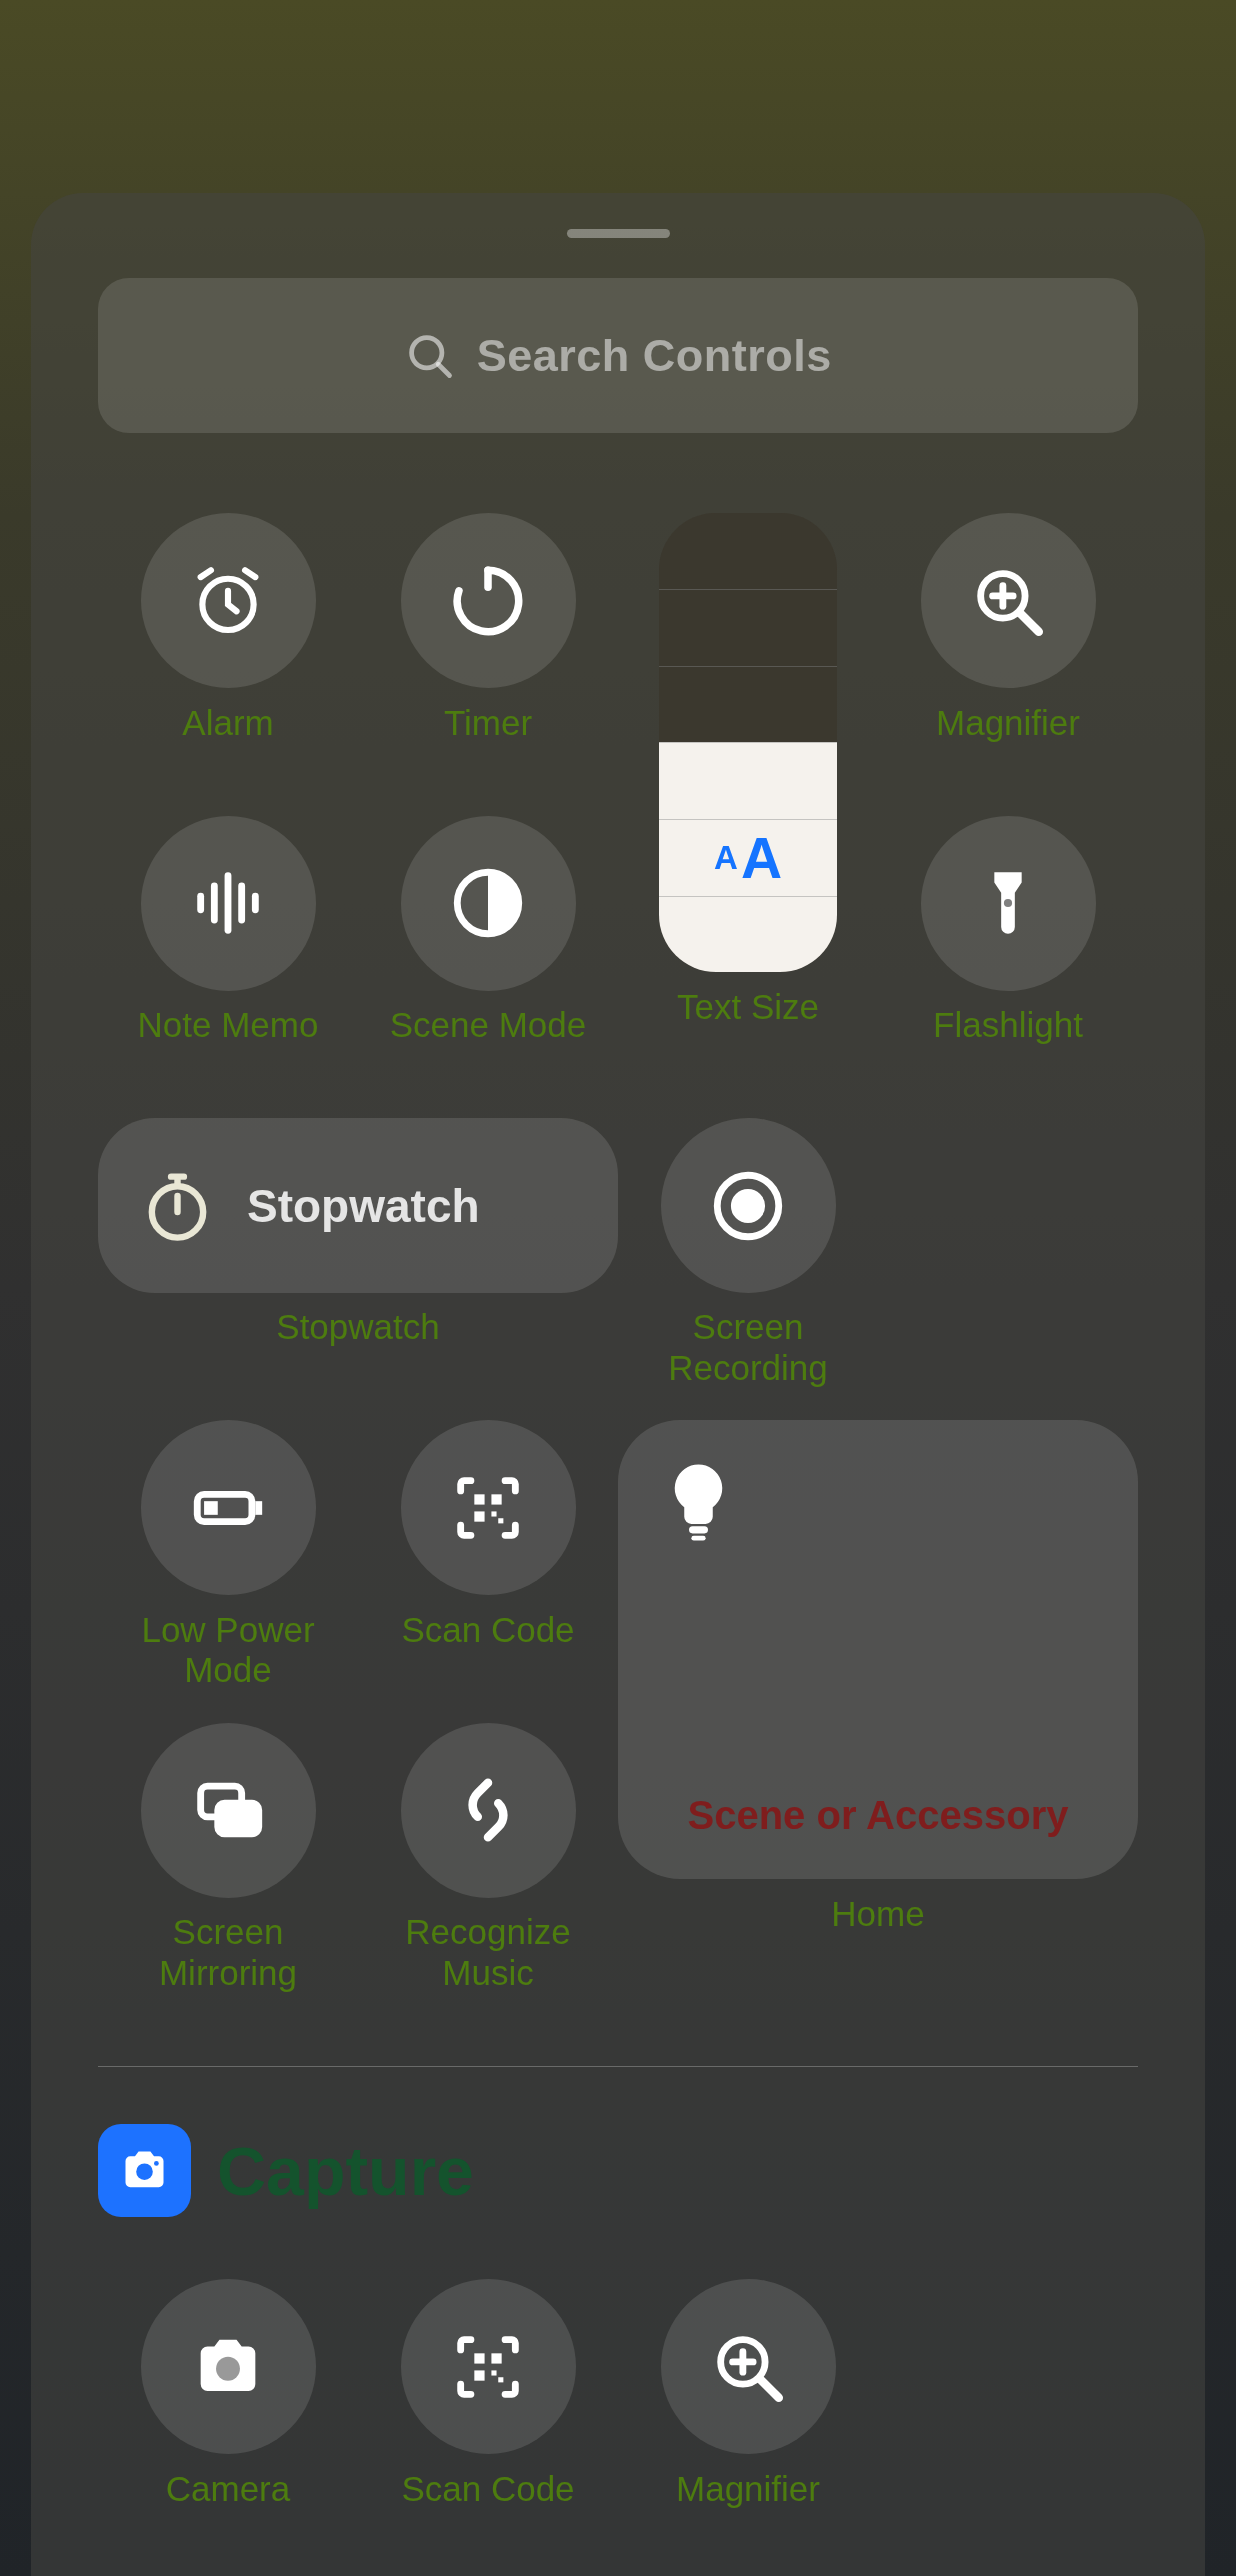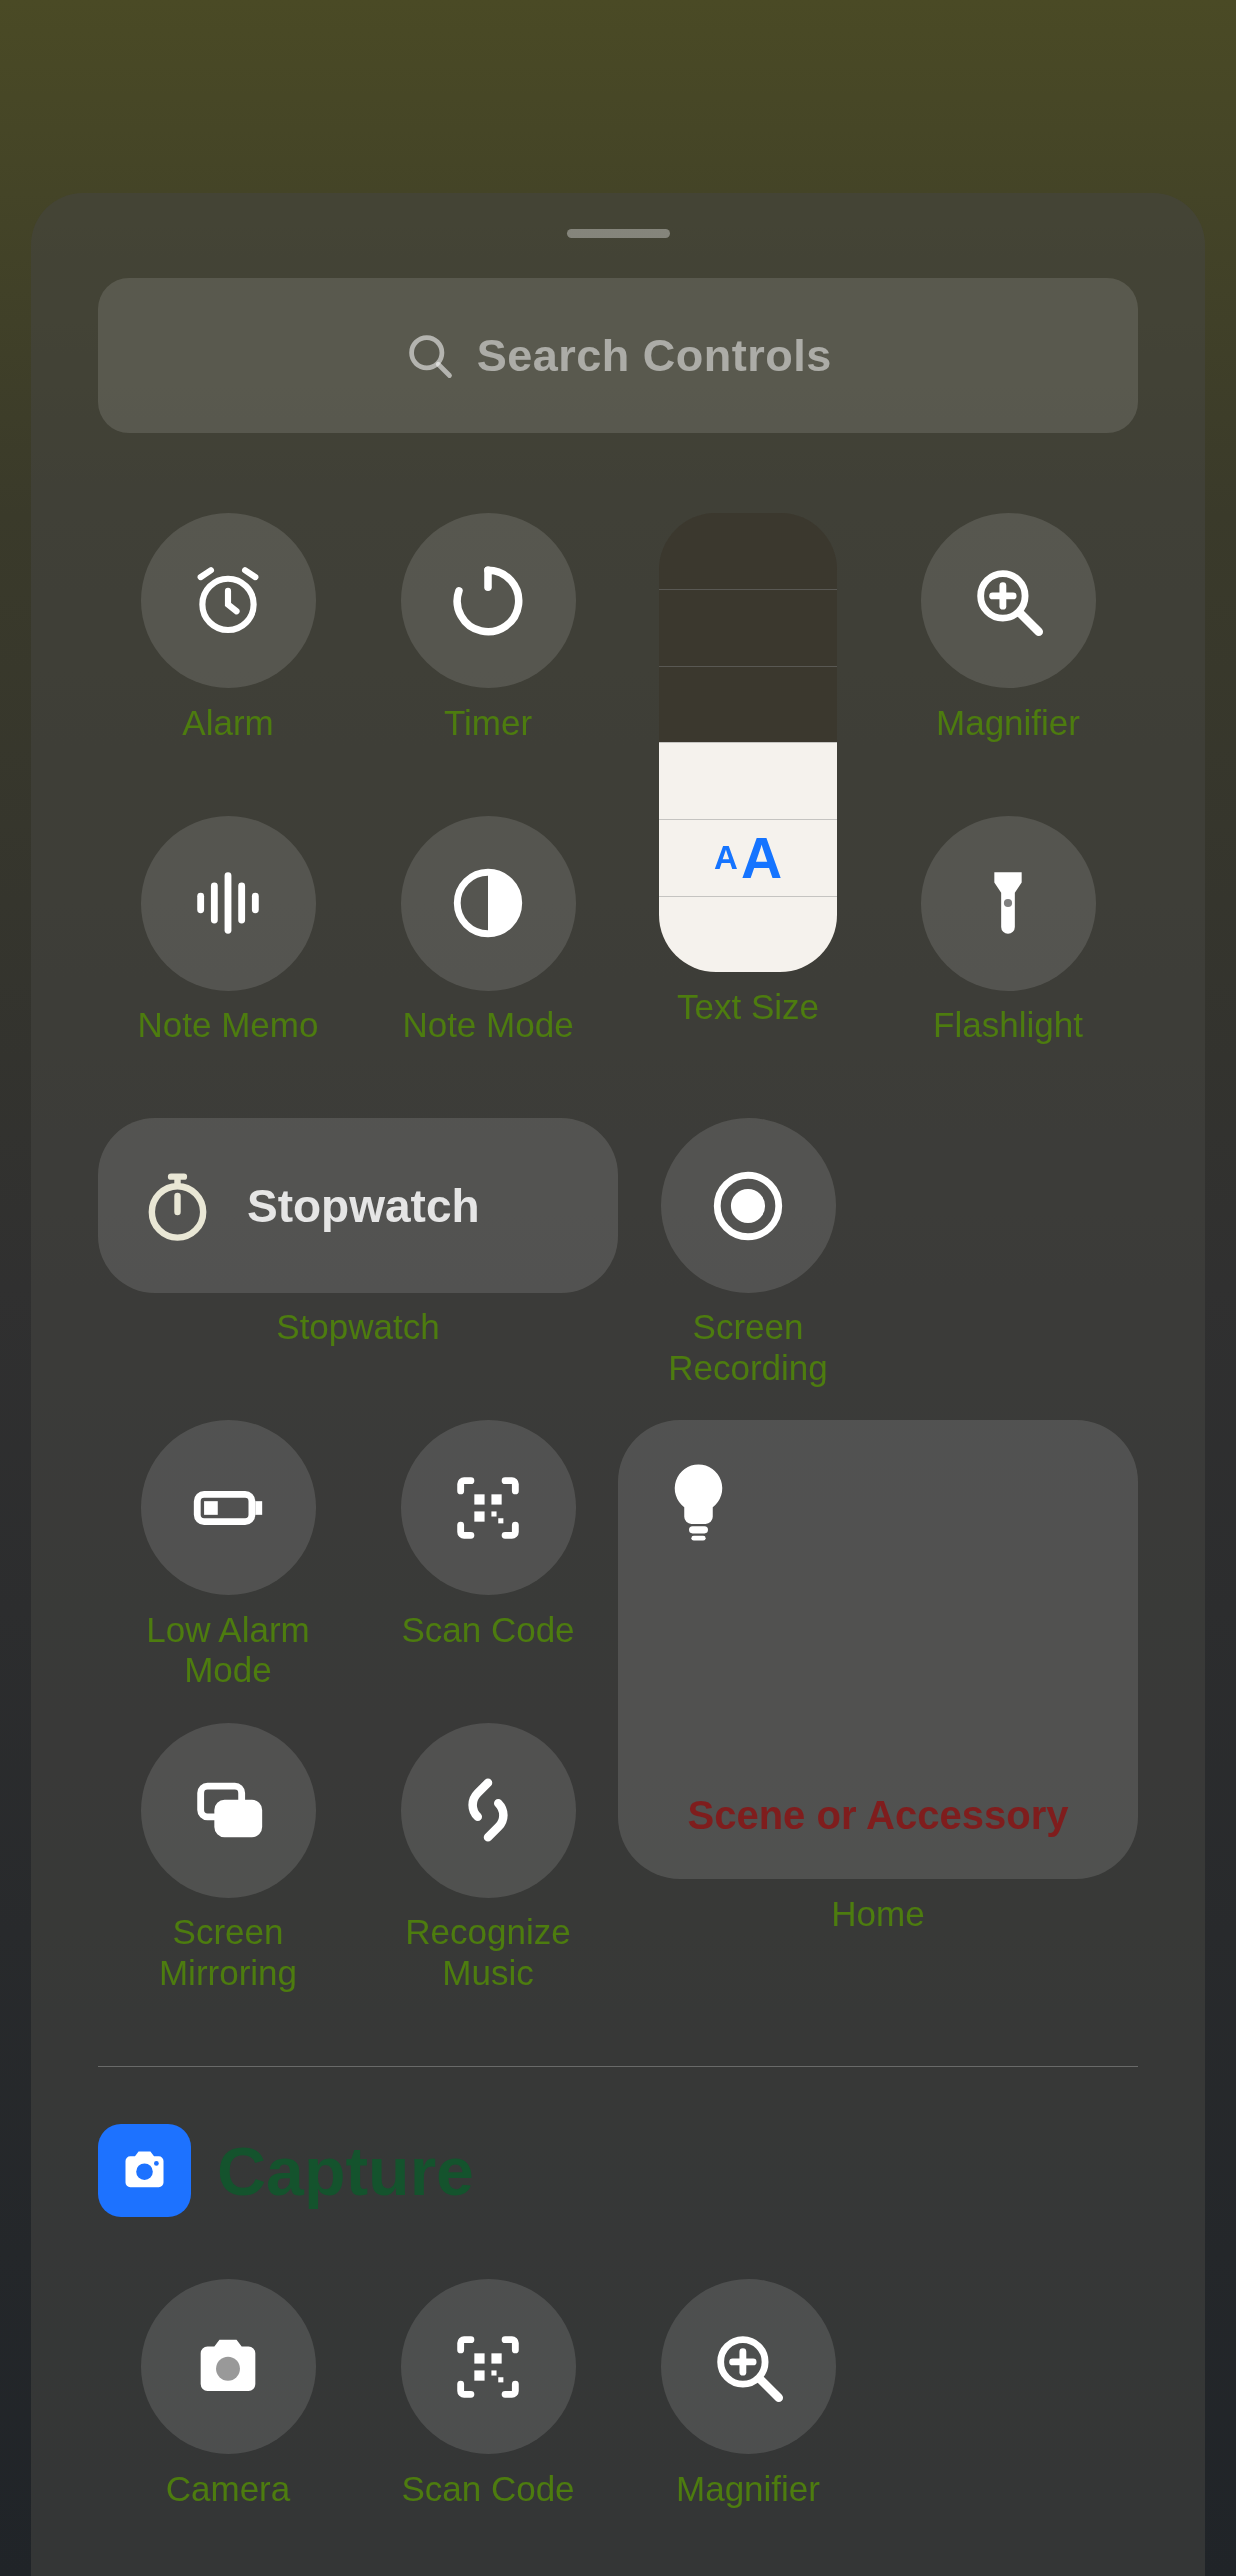--- a/index.html
+++ b/index.html
@@ -269,21 +269,21 @@
       <div class="label">Note Memo</div>
     </div>
 
     <div class="cell">
       <div class="tile-circle">
         <svg viewBox="0 0 24 24">
             <circle cx="12" cy="12" r="9" fill="none" stroke="#fff" stroke-width="2"></circle>
             <path d="M12 3a9 9 0 0 1 0 18z" fill="#fff"></path>
           </svg>
       </div>
-      <div class="label">Note Mode</div>
+      <div class="label">Scene Mode</div>
     </div>
 
     <div class="cell">
       <div class="tile-circle">
         <svg viewBox="0 0 24 24" fill="#fff">
             <path d="M8 3h8v3l-2 3v10a2 2 0 0 1-4 0V9L8 6z"></path>
             <circle cx="12" cy="12" r="1.2" fill="rgba(0,0,0,0.5)"></circle>
           </svg>
       </div>
       <div class="label">Flashlight</div>
@@ -315,21 +315,21 @@
 
 
     <div class="cell" style="grid-row:4">
       <div class="tile-circle">
         <svg viewBox="0 0 24 24" fill="none" stroke="#fff" stroke-width="2">
             <rect x="3" y="8" width="16" height="8" rx="2"></rect>
             <rect x="5" y="10" width="4" height="4" fill="#fff" stroke="none"></rect>
             <rect x="20" y="10" width="2" height="4" fill="#fff" stroke="none"></rect>
           </svg>
       </div>
-      <div class="label">Low Alarm
+      <div class="label">Low Power
 Mode</div>
     </div>
 
     <div class="cell" style="grid-row:4">
       <div class="tile-circle">
         <svg viewBox="0 0 24 24" fill="none" stroke="#fff" stroke-width="2" stroke-linecap="round">
             <path d="M4 7V5a1 1 0 0 1 1-1h2M20 7V5a1 1 0 0 0-1-1h-2M4 17v2a1 1 0 0 0 1 1h2M20 17v2a1 1 0 0 1-1 1h-2"></path>
             <rect x="8" y="8" width="3" height="3" fill="#fff" stroke="none"></rect>
             <rect x="13" y="8" width="3" height="3" fill="#fff" stroke="none"></rect>
             <rect x="8" y="13" width="3" height="3" fill="#fff" stroke="none"></rect>

